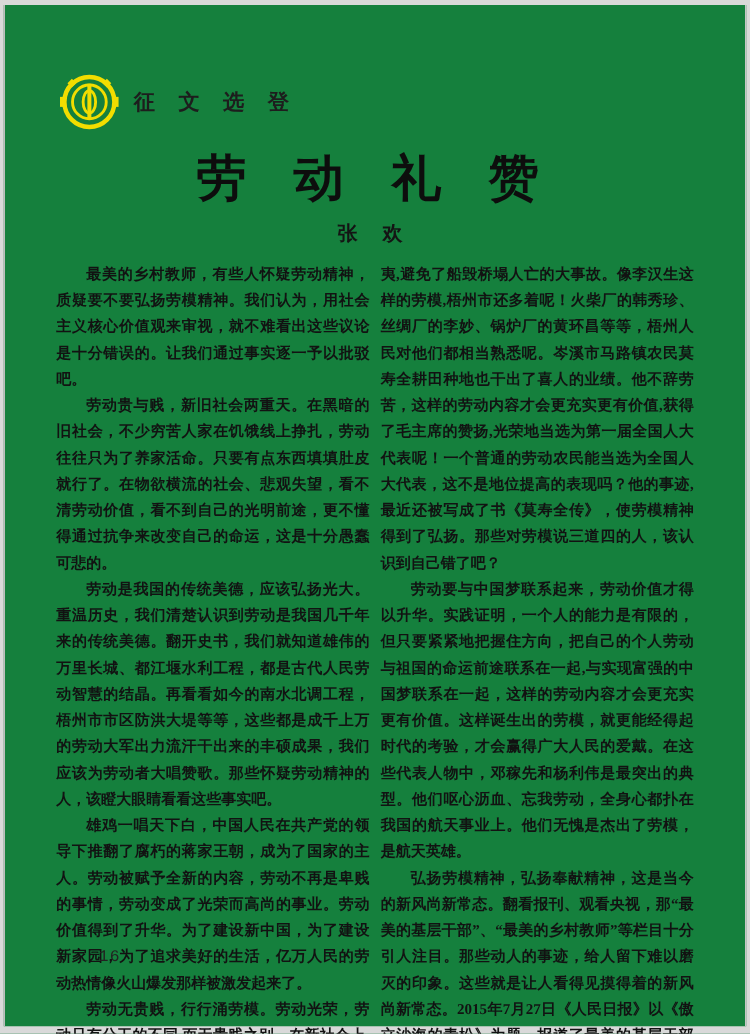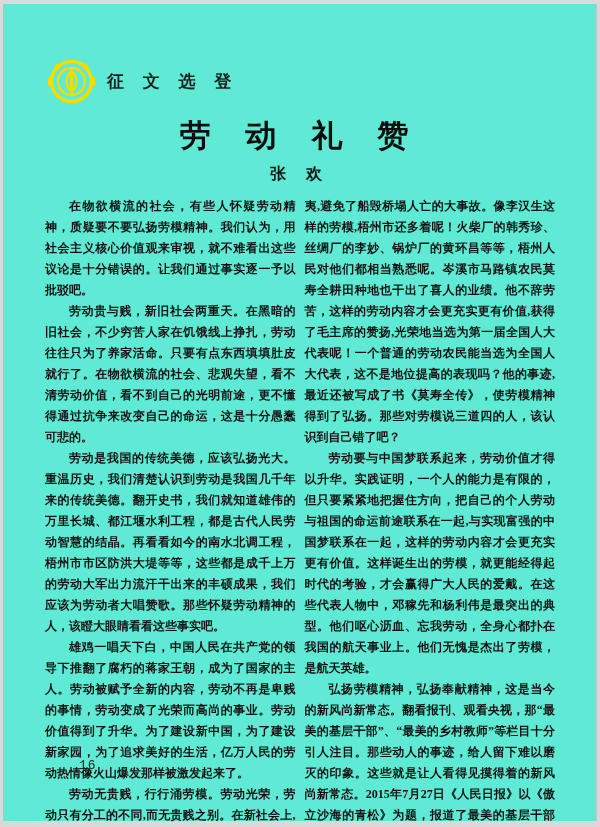--- a/index.html
+++ b/index.html
@@ -6,41 +6,41 @@
   body {
     width: 600px; height: 827px;
     background: #d9d9d9;
     font-family: "Liberation Serif", serif;
     position: relative;
     overflow: hidden;
   }
   .page {
     position: absolute;
     top: 4px; left: 3px; right: 3px; bottom: 6px;
-    background: #5eead4;
+    background: #15803d;
     border-left: 1px solid #bdbdbd;
     border-right: 1px solid #c6c6c6;
   }
   .badge-row {
     display: flex;
     align-items: center;
     margin: 54px 0 0 44px;
     gap: 12px;
   }
   .emblem { width: 47px; height: 47px; flex: 0 0 auto; }
   .badge-label {
     font-size: 17px;
     font-weight: bold;
     letter-spacing: 7px;
     color: #1d1d1d;
     font-family: "Liberation Sans", sans-serif;
   }
   .title {
     text-align: center;
-    font-size: 31px;
+    font-size: 40px;
     font-weight: bold;
     letter-spacing: 12px;
     color: #0d0d0d;
     margin-top: 10px;
     font-family: "DejaVu Serif", serif;
   }
   .author {
     text-align: center;
     font-size: 16px;
     font-weight: bold;
@@ -94,21 +94,21 @@
       </g>
     </svg>
     <span class="badge-label">征 文 选 登</span>
   </div>
 
   <div class="title">劳 动 礼 赞</div>
   <div class="author">张  欢</div>
 
   <div class="columns">
     <div class="col">
-      <p>在物欲横流的社会，有些人怀疑劳动精神，质疑要不要弘扬劳模精神。我们认为，用社会主义核心价值观来审视，就不难看出这些议论是十分错误的。让我们通过事实逐一予以批驳吧。</p>
+      <p>最美的乡村教师，有些人怀疑劳动精神，质疑要不要弘扬劳模精神。我们认为，用社会主义核心价值观来审视，就不难看出这些议论是十分错误的。让我们通过事实逐一予以批驳吧。</p>
       <p>劳动贵与贱，新旧社会两重天。在黑暗的旧社会，不少穷苦人家在饥饿线上挣扎，劳动往往只为了养家活命。只要有点东西填填肚皮就行了。在物欲横流的社会、悲观失望，看不清劳动价值，看不到自己的光明前途，更不懂得通过抗争来改变自己的命运，这是十分愚蠢可悲的。</p>
       <p>劳动是我国的传统美德，应该弘扬光大。重温历史，我们清楚认识到劳动是我国几千年来的传统美德。翻开史书，我们就知道雄伟的万里长城、都江堰水利工程，都是古代人民劳动智慧的结晶。再看看如今的南水北调工程，梧州市市区防洪大堤等等，这些都是成千上万的劳动大军出力流汗干出来的丰硕成果，我们应该为劳动者大唱赞歌。那些怀疑劳动精神的人，该瞪大眼睛看看这些事实吧。</p>
       <p>雄鸡一唱天下白，中国人民在共产党的领导下推翻了腐朽的蒋家王朝，成为了国家的主人。劳动被赋予全新的内容，劳动不再是卑贱的事情，劳动变成了光荣而高尚的事业。劳动价值得到了升华。为了建设新中国，为了建设新家园，为了追求美好的生活，亿万人民的劳动热情像火山爆发那样被激发起来了。</p>
       <p>劳动无贵贱，行行涌劳模。劳动光荣，劳动只有分工的不同,而无贵贱之别。在新社会上,行行可以出状元，行行可以出劳模。这真是英雄辈出的时代。在报刊上，在电视广播上，我们可经常看见和听到劳模群体的动人事迹。“宁可一人脏,换来万家洁”的掏粪工人时传祥,他不怕脏不怕臭的动人事迹感动了整整一代人,受到了国家主席刘少奇的亲切接见和鼓励。全国劳模李汉生是梧州市西江航运局的一名普通的航标员,他为了保证过往船只的安全通航，他41年如一日，坚持日夜“受标”“守滩”。2005年6月，西江流域发生了百年一遇的特大洪水。一艘长约40米、宽约12米，载重吨位约五百吨的水泥泵船像脱缰野马沿江漂流，严重威胁着西江大桥的安全。在千钧一发的时刻，李汉生冒着生命危险率领抢险小组，驾驶粤道政303船前去处理，终于化险为</p>
     </div>
     <div class="col">
       <p class="cont">夷,避免了船毁桥塌人亡的大事故。像李汉生这样的劳模,梧州市还多着呢！火柴厂的韩秀珍、丝绸厂的李妙、锅炉厂的黄环昌等等，梧州人民对他们都相当熟悉呢。岑溪市马路镇农民莫寿全耕田种地也干出了喜人的业绩。他不辞劳苦，这样的劳动内容才会更充实更有价值,获得了毛主席的赞扬,光荣地当选为第一届全国人大代表呢！一个普通的劳动农民能当选为全国人大代表，这不是地位提高的表现吗？他的事迹,最近还被写成了书《莫寿全传》，使劳模精神得到了弘扬。那些对劳模说三道四的人，该认识到自己错了吧？</p>
       <p>劳动要与中国梦联系起来，劳动价值才得以升华。实践证明，一个人的能力是有限的，但只要紧紧地把握住方向，把自己的个人劳动与祖国的命运前途联系在一起,与实现富强的中国梦联系在一起，这样的劳动内容才会更充实更有价值。这样诞生出的劳模，就更能经得起时代的考验，才会赢得广大人民的爱戴。在这些代表人物中，邓稼先和杨利伟是最突出的典型。他们呕心沥血、忘我劳动，全身心都扑在我国的航天事业上。他们无愧是杰出了劳模，是航天英雄。</p>
       <p>弘扬劳模精神，弘扬奉献精神，这是当今的新风尚新常态。翻看报刊、观看央视，那“最美的基层干部”、“最美的乡村教师”等栏目十分引人注目。那些动人的事迹，给人留下难以磨灭的印象。这些就是让人看得见摸得着的新风尚新常态。2015年7月27日《人民日报》以《傲立沙海的青松》为题，报道了最美的基层干部辽宁省彰武县阿尔乡镇北甸子村党支书董福财勇斗风沙的事迹。北甸子村自然条件恶劣，是“一碗米、半碗沙,走一步、退半步，五步不认爹和妈”的风沙肆虐之地。村民生活苦极了。董福财不畏困难，带领群众到几里外的地方拉水回来，硬是在沙丘上栽种些生命力极强的“樟子松”。他们一干就是二十年。董福财亲手栽种三万棵树，全村共栽三百万棵,从而根治了风沙。之后，他们又大搞修路和种植，使村民摆脱了贫困，过上了好日子。他无愧是沙海中的一面党旗，他用行动为劳动精神树起了一座丰碑。</p>
 

